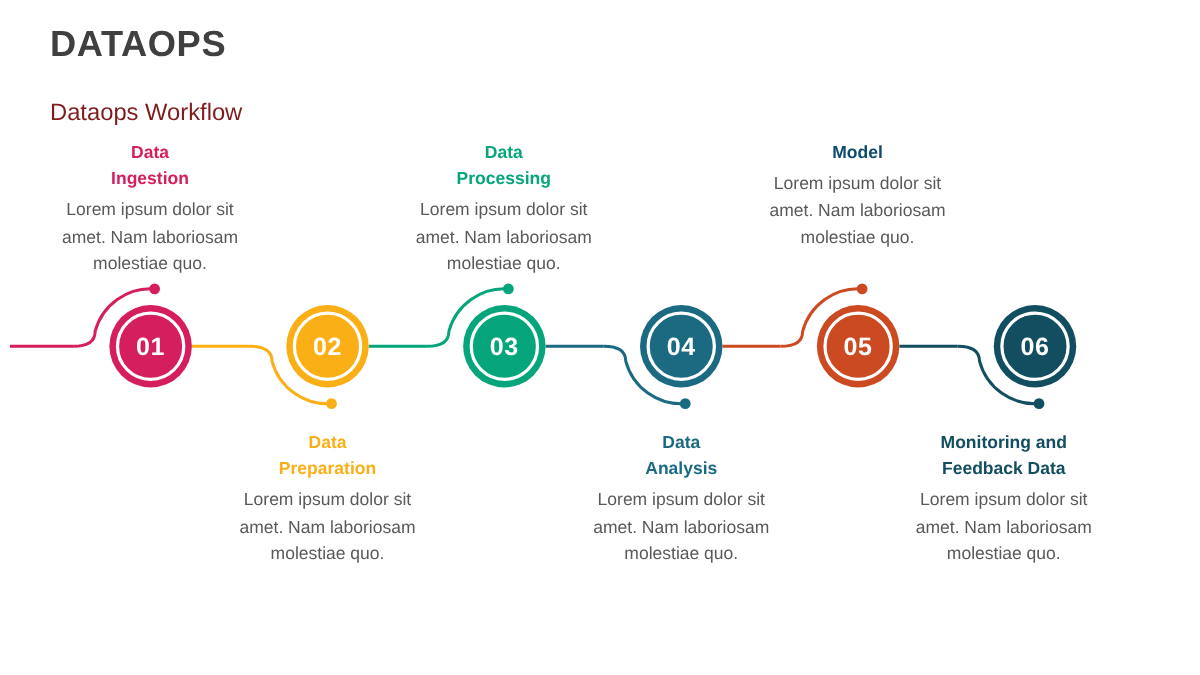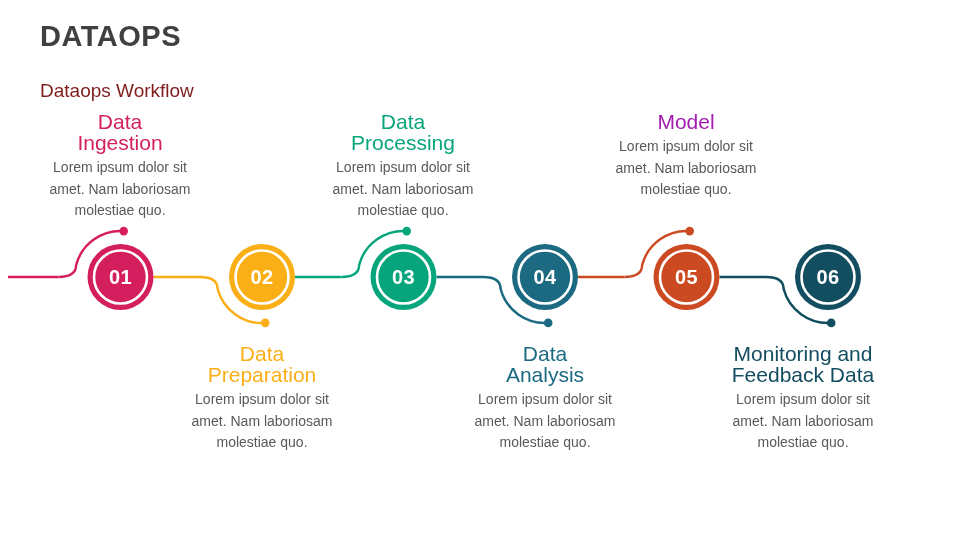--- a/index.html
+++ b/index.html
@@ -19,21 +19,21 @@
   svg.diagram { position:absolute; left:0; top:0; }
   .conn, .arc { fill:none; stroke-width:2.4; }
   .ring { fill:none; stroke:#ffffff; stroke-width:2.6; }
   .num {
     font-family:"Liberation Sans", sans-serif; font-size:20px; font-weight:bold;
     fill:#ffffff; text-anchor:middle; letter-spacing:0.5px;
   }
   .step-label { position:absolute; width:200px; text-align:center; }
   .step-label.top { top:111px; }
   .step-label.bottom { top:343px; }
-  .step-heading { font-size:21px; font-weight:normal; line-height:21px; margin-bottom:4px; }
+  .step-heading { font-size:14px; font-weight:bold; line-height:21px; margin-bottom:4px; }
   .step-heading span { display:block; }
   .step-desc { font-size:14px; line-height:21.5px; color:#595959; width:162px; margin:0 auto; }
 </style>
 </head>
 <body>
 
 <div class="slide">
 
   <div class="slide-title">DATAOPS</div>
   <div class="slide-subtitle">Dataops Workflow</div>
@@ -64,21 +64,21 @@
 
   <div class="step-label bottom" style="left:445px">
     <div class="step-heading" style="color: rgb(27, 106, 130);">
       <span>Data</span>
       <span>Analysis</span>
     </div>
     <div class="step-desc">Lorem ipsum dolor sit amet. Nam laboriosam molestiae quo.</div>
   </div>
 
   <div class="step-label top" style="left:586px">
-    <div class="step-heading" style="color: #a21caf;">
+    <div class="step-heading" style="color: #0c4a6e;">
       <span>Model</span>
     </div>
     <div class="step-desc">Lorem ipsum dolor sit amet. Nam laboriosam molestiae quo.</div>
   </div>
 
   <div class="step-label bottom" style="left:703px">
     <div class="step-heading" style="color: rgb(18, 77, 96);">
       <span>Monitoring and</span>
       <span>Feedback Data</span>
     </div>

